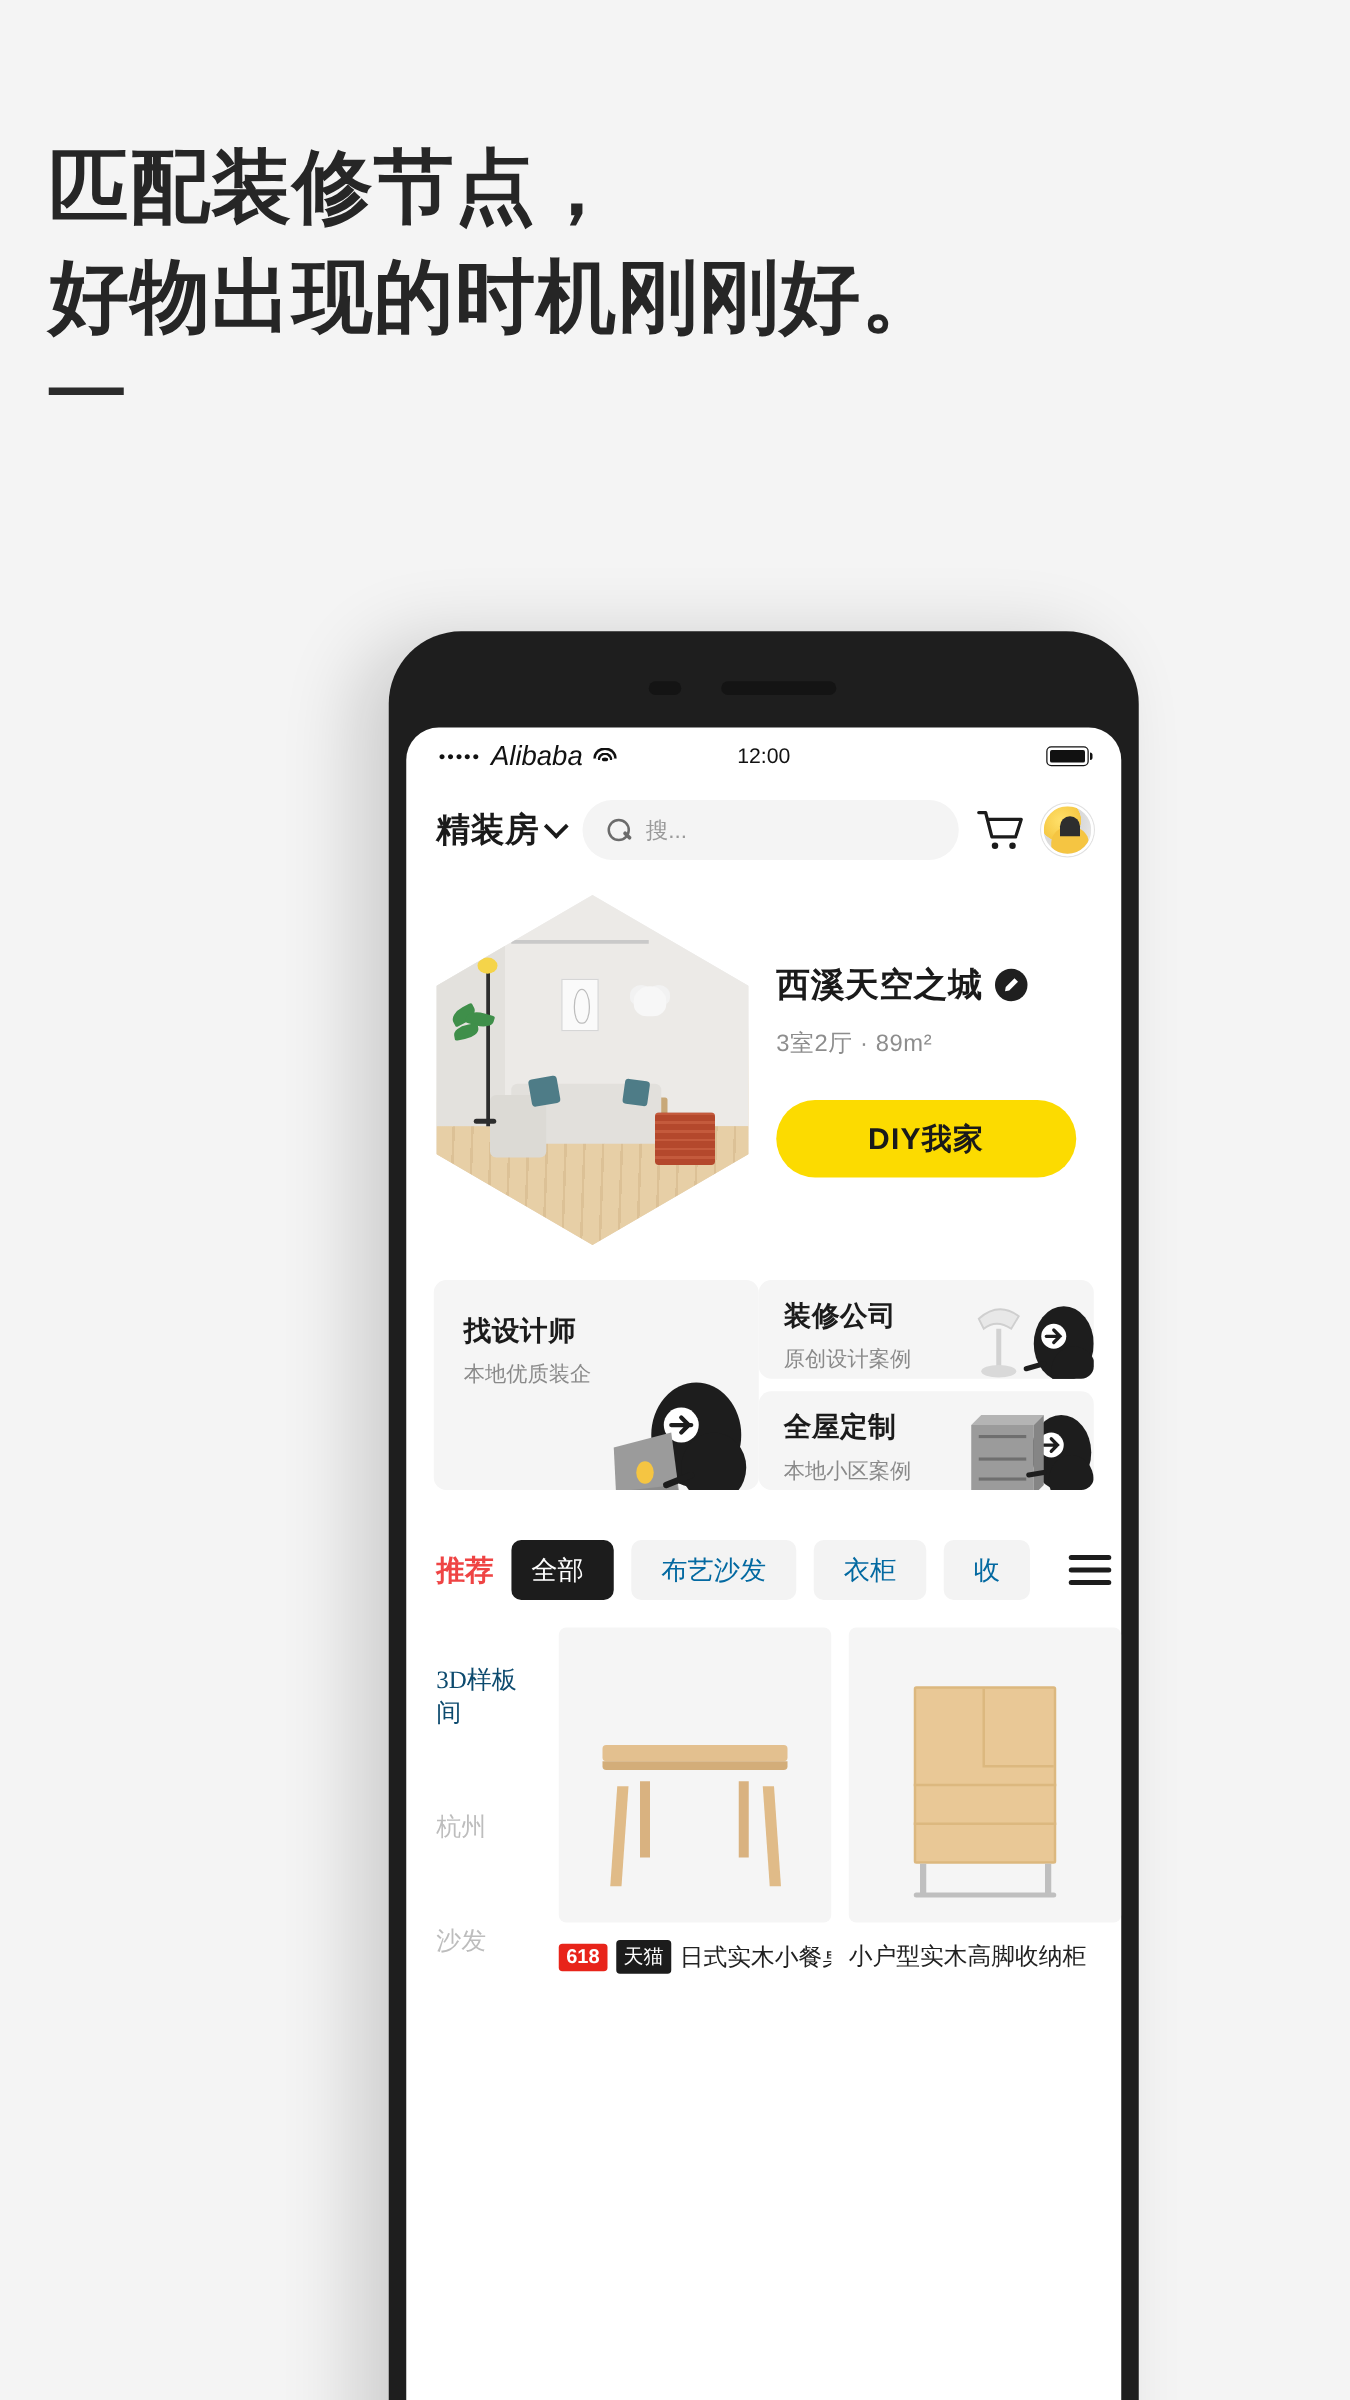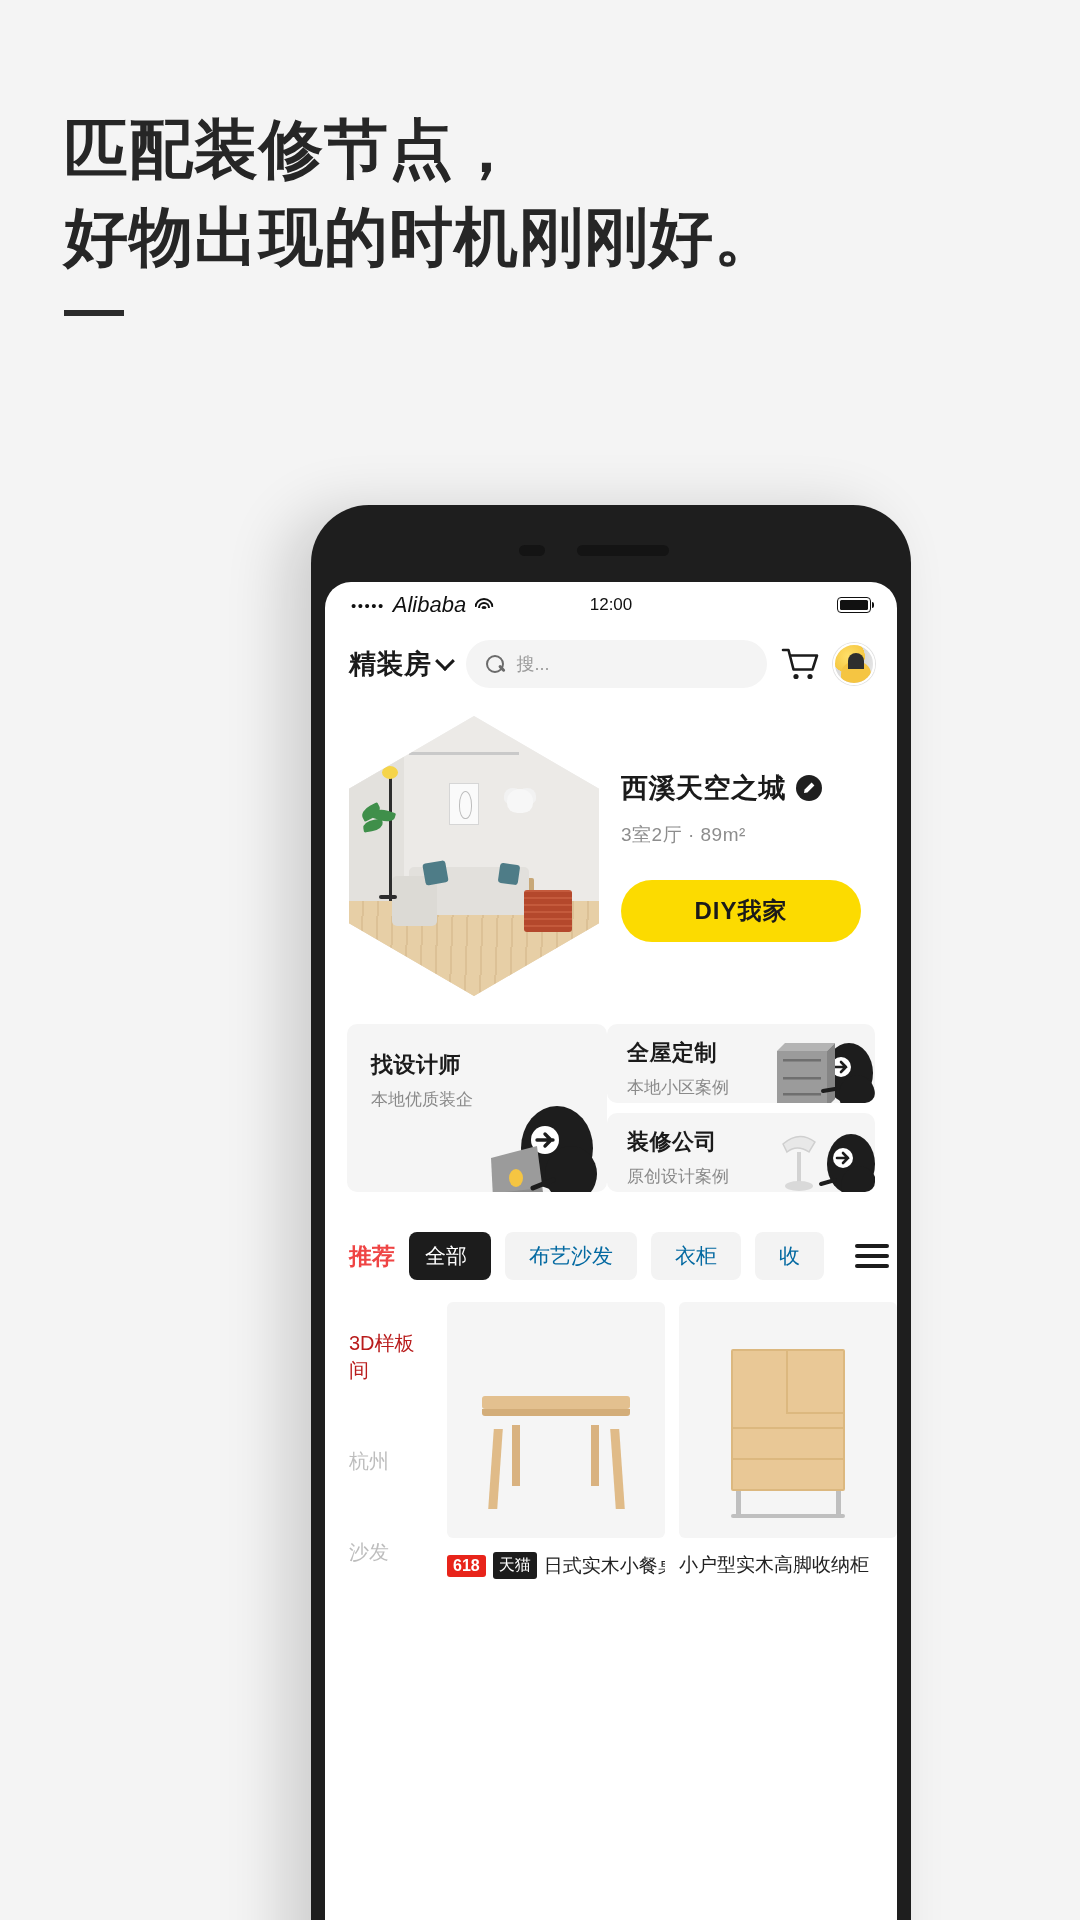--- a/index.html
+++ b/index.html
@@ -7,21 +7,21 @@
   body {
     font-family:"Liberation Sans","DejaVu Sans",sans-serif;
     background:#f4f4f4;
     overflow:hidden;
     position:relative;
   }
 
   
   .headline {
     position:absolute;
-    left:64px; top:105px;
+    left:39px; top:105px;
     width:860px;
   }
   .headline .line {
     font-size:64px;
     font-weight:bold;
     color:#262626;
     letter-spacing:1px;
     line-height:1.38;
     white-space:nowrap;
   }
@@ -216,21 +216,21 @@
     font-size:21px; color:#0369a1; white-space:nowrap; cursor:pointer;
   }
   .chip.active { background:#1c1c1c; color:#fff;padding-left:16px; }
   .burger { width:34px; margin-left:auto; margin-right:8px; flex:none; cursor:pointer; }
   .burger i { display:block; height:4px; background:#1c1c1c; border-radius:2px; margin:6px 0; }
 
   
   .prodwrap { display:flex; padding-left:24px; gap:14px; }
   .sidenav { width:84px; flex:none; padding-top:28px; }
   .sidenav div { font-size:20px; color:#bdbdbd; margin-bottom:64px; cursor:pointer; }
-  .sidenav div:first-child { color:#b91c1c; }
+  .sidenav div:first-child { color:#0c4a6e;font-family:Liberation Serif, serif; }
   .pgrid { flex:1; display:flex; gap:14px; }
   .pcard { flex:1; cursor:pointer; }
   .pimg {
     height:236px; background:#f5f5f5; border-radius:6px;
     position:relative; overflow:hidden;
   }
   
   .tb-top { position:absolute; left:16%; top:40%; width:68%; height:13px;
      background:#e3c08f; border-radius:3px; }
   .tb-edge { position:absolute; left:16%; top:calc(40% + 13px); width:68%; height:7px;
@@ -362,54 +362,54 @@
             <path d="M76 44 l16 0 M84 38 l6 6 -6 6" stroke="#1d1d1d" stroke-width="3.4" fill="none" stroke-linecap="round"></path>
             <path d="M30 62 l46 -12 l6 46 l-50 6 z" fill="#9b9b9b"></path>
             <path d="M26 98 l54 -6 l4 10 l-58 2 z" fill="#8c8c8c"></path>
             <ellipse cx="55" cy="82" rx="7" ry="9" fill="#f5c542"></ellipse>
             <path d="M92 84 l-20 8" stroke="#1d1d1d" stroke-width="5" stroke-linecap="round"></path>
           </svg>
         </span>
       </div>
       <div class="svc-right">
         <div class="svc-sm">
+          <div class="svc-t">装修公司</div>
+          <div class="svc-s">原创设计案例</div>
+          <span class="mascot" style="right:-2px;bottom:-10px;width:120px;height:80px;">
+            <svg width="120" height="80" viewBox="0 0 120 80">
+              <ellipse cx="94" cy="42" rx="24" ry="30" fill="#1d1d1d"></ellipse>
+              <ellipse cx="102" cy="64" rx="18" ry="20" fill="#1d1d1d"></ellipse>
+              <circle cx="86" cy="36" r="10" fill="#fff"></circle>
+              <path d="M80 36 l11 0 M86 31 l5 5 -5 5" stroke="#1d1d1d" stroke-width="2.6" fill="none" stroke-linecap="round"></path>
+              <path d="M26 22 q16 -14 32 -2 l-6 10 q-12 -8 -22 0 z" fill="#e8e8e8" stroke="#cfcfcf" stroke-width="1.5"></path>
+              <path d="M42 30 v30" stroke="#d2d2d2" stroke-width="4"></path>
+              <ellipse cx="42" cy="64" rx="14" ry="5" fill="#d9d9d9"></ellipse>
+              <path d="M78 58 l-14 4" stroke="#1d1d1d" stroke-width="4" stroke-linecap="round"></path>
+            </svg>
+          </span>
+        </div>
+        <div class="svc-sm">
           <div class="svc-t">全屋定制</div>
           <div class="svc-s">本地小区案例</div>
           <span class="mascot" style="right:-2px;bottom:-10px;width:120px;height:80px;">
             <svg width="120" height="80" viewBox="0 0 120 80">
               <ellipse cx="92" cy="40" rx="24" ry="30" fill="#1d1d1d"></ellipse>
               <ellipse cx="100" cy="62" rx="18" ry="20" fill="#1d1d1d"></ellipse>
               <circle cx="84" cy="34" r="10" fill="#fff"></circle>
               <path d="M78 34 l11 0 M84 29 l5 5 -5 5" stroke="#1d1d1d" stroke-width="2.6" fill="none" stroke-linecap="round"></path>
               <rect x="20" y="18" width="50" height="56" fill="#9b9b9b"></rect>
               <path d="M20 18 l8 -8 h50 l-8 8 z" fill="#b4b4b4"></path>
               <path d="M70 18 l8 -8 v56 l-8 8 z" fill="#858585"></path>
               <rect x="26" y="26" width="38" height="2.5" fill="#6f6f6f"></rect>
               <rect x="26" y="44" width="38" height="2.5" fill="#6f6f6f"></rect>
               <rect x="26" y="60" width="38" height="2.5" fill="#6f6f6f"></rect>
               <path d="M78 56 l-12 2" stroke="#1d1d1d" stroke-width="4" stroke-linecap="round"></path>
             </svg>
           </span>
         </div>
-        <div class="svc-sm">
-          <div class="svc-t">装修公司</div>
-          <div class="svc-s">原创设计案例</div>
-          <span class="mascot" style="right:-2px;bottom:-10px;width:120px;height:80px;">
-            <svg width="120" height="80" viewBox="0 0 120 80">
-              <ellipse cx="94" cy="42" rx="24" ry="30" fill="#1d1d1d"></ellipse>
-              <ellipse cx="102" cy="64" rx="18" ry="20" fill="#1d1d1d"></ellipse>
-              <circle cx="86" cy="36" r="10" fill="#fff"></circle>
-              <path d="M80 36 l11 0 M86 31 l5 5 -5 5" stroke="#1d1d1d" stroke-width="2.6" fill="none" stroke-linecap="round"></path>
-              <path d="M26 22 q16 -14 32 -2 l-6 10 q-12 -8 -22 0 z" fill="#e8e8e8" stroke="#cfcfcf" stroke-width="1.5"></path>
-              <path d="M42 30 v30" stroke="#d2d2d2" stroke-width="4"></path>
-              <ellipse cx="42" cy="64" rx="14" ry="5" fill="#d9d9d9"></ellipse>
-              <path d="M78 58 l-14 4" stroke="#1d1d1d" stroke-width="4" stroke-linecap="round"></path>
-            </svg>
-          </span>
-        </div>
       </div>
     </div>
 
     <div class="recrow">
       <span class="rec-title">推荐</span>
       <div class="chips">
         <span class="chip active">全部</span>
         <span class="chip">布艺沙发</span>
         <span class="chip">衣柜</span>
         <span class="chip">收</span>

